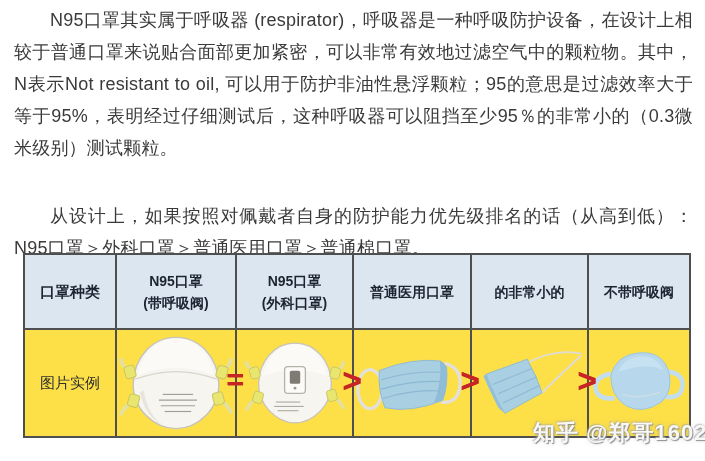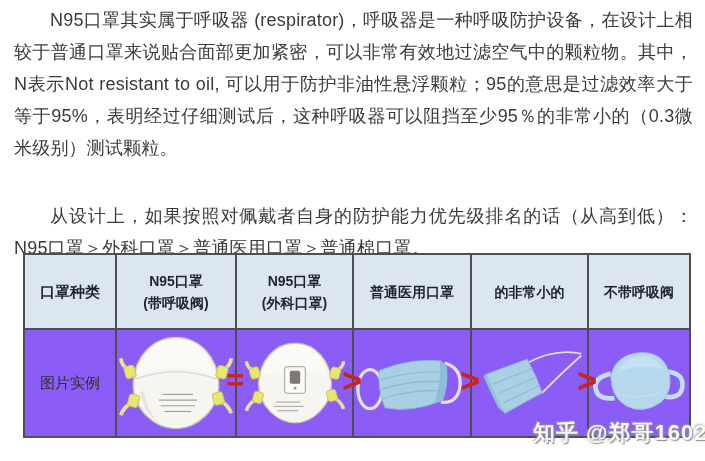--- a/index.html
+++ b/index.html
@@ -17,21 +17,21 @@
   
   .table-wrap { position:absolute; left:23px; top:253px; width:666px; height:186px; }
   table.mask-table { width:666px; height:185px; border-collapse:collapse; background:#fff;
                      table-layout:fixed; }
   .mask-table th, .mask-table td { border:2px solid var(--table-border,#4f4f4f);
                                    text-align:center; vertical-align:middle; overflow:hidden; }
   .mask-table thead th { background:var(--header-bg,#dce6f1); color:#1b2430;
                          font-size:15px; font-weight:bold; height:75px; line-height:22px; }
   .mask-table .sub { display:block; font-size:14px; }
   .mask-table .sub:empty { display:none; }
-  .mask-table tbody td { height:108px; background:#8b5cf6; }
+  .mask-table tbody td { height:108px; background:#fde047; }
   .row-label { font-size:15px; color:#2e2e2e; font-weight:normal; }
 
   
   .cmp { position:absolute; transform:translate(-50%,-50%);
          color:var(--comparison-red,#c62525); font-weight:900; font-size:33px;
          line-height:1; text-shadow:0.5px 0 currentColor; z-index:3; }
   .cmp-0 { left:212px; top:127px; font-size:30px; }
   .cmp-1 { left:329px; top:127px; }
   .cmp-2 { left:447px; top:127px; }
   .cmp-3 { left:564px; top:127px; }

